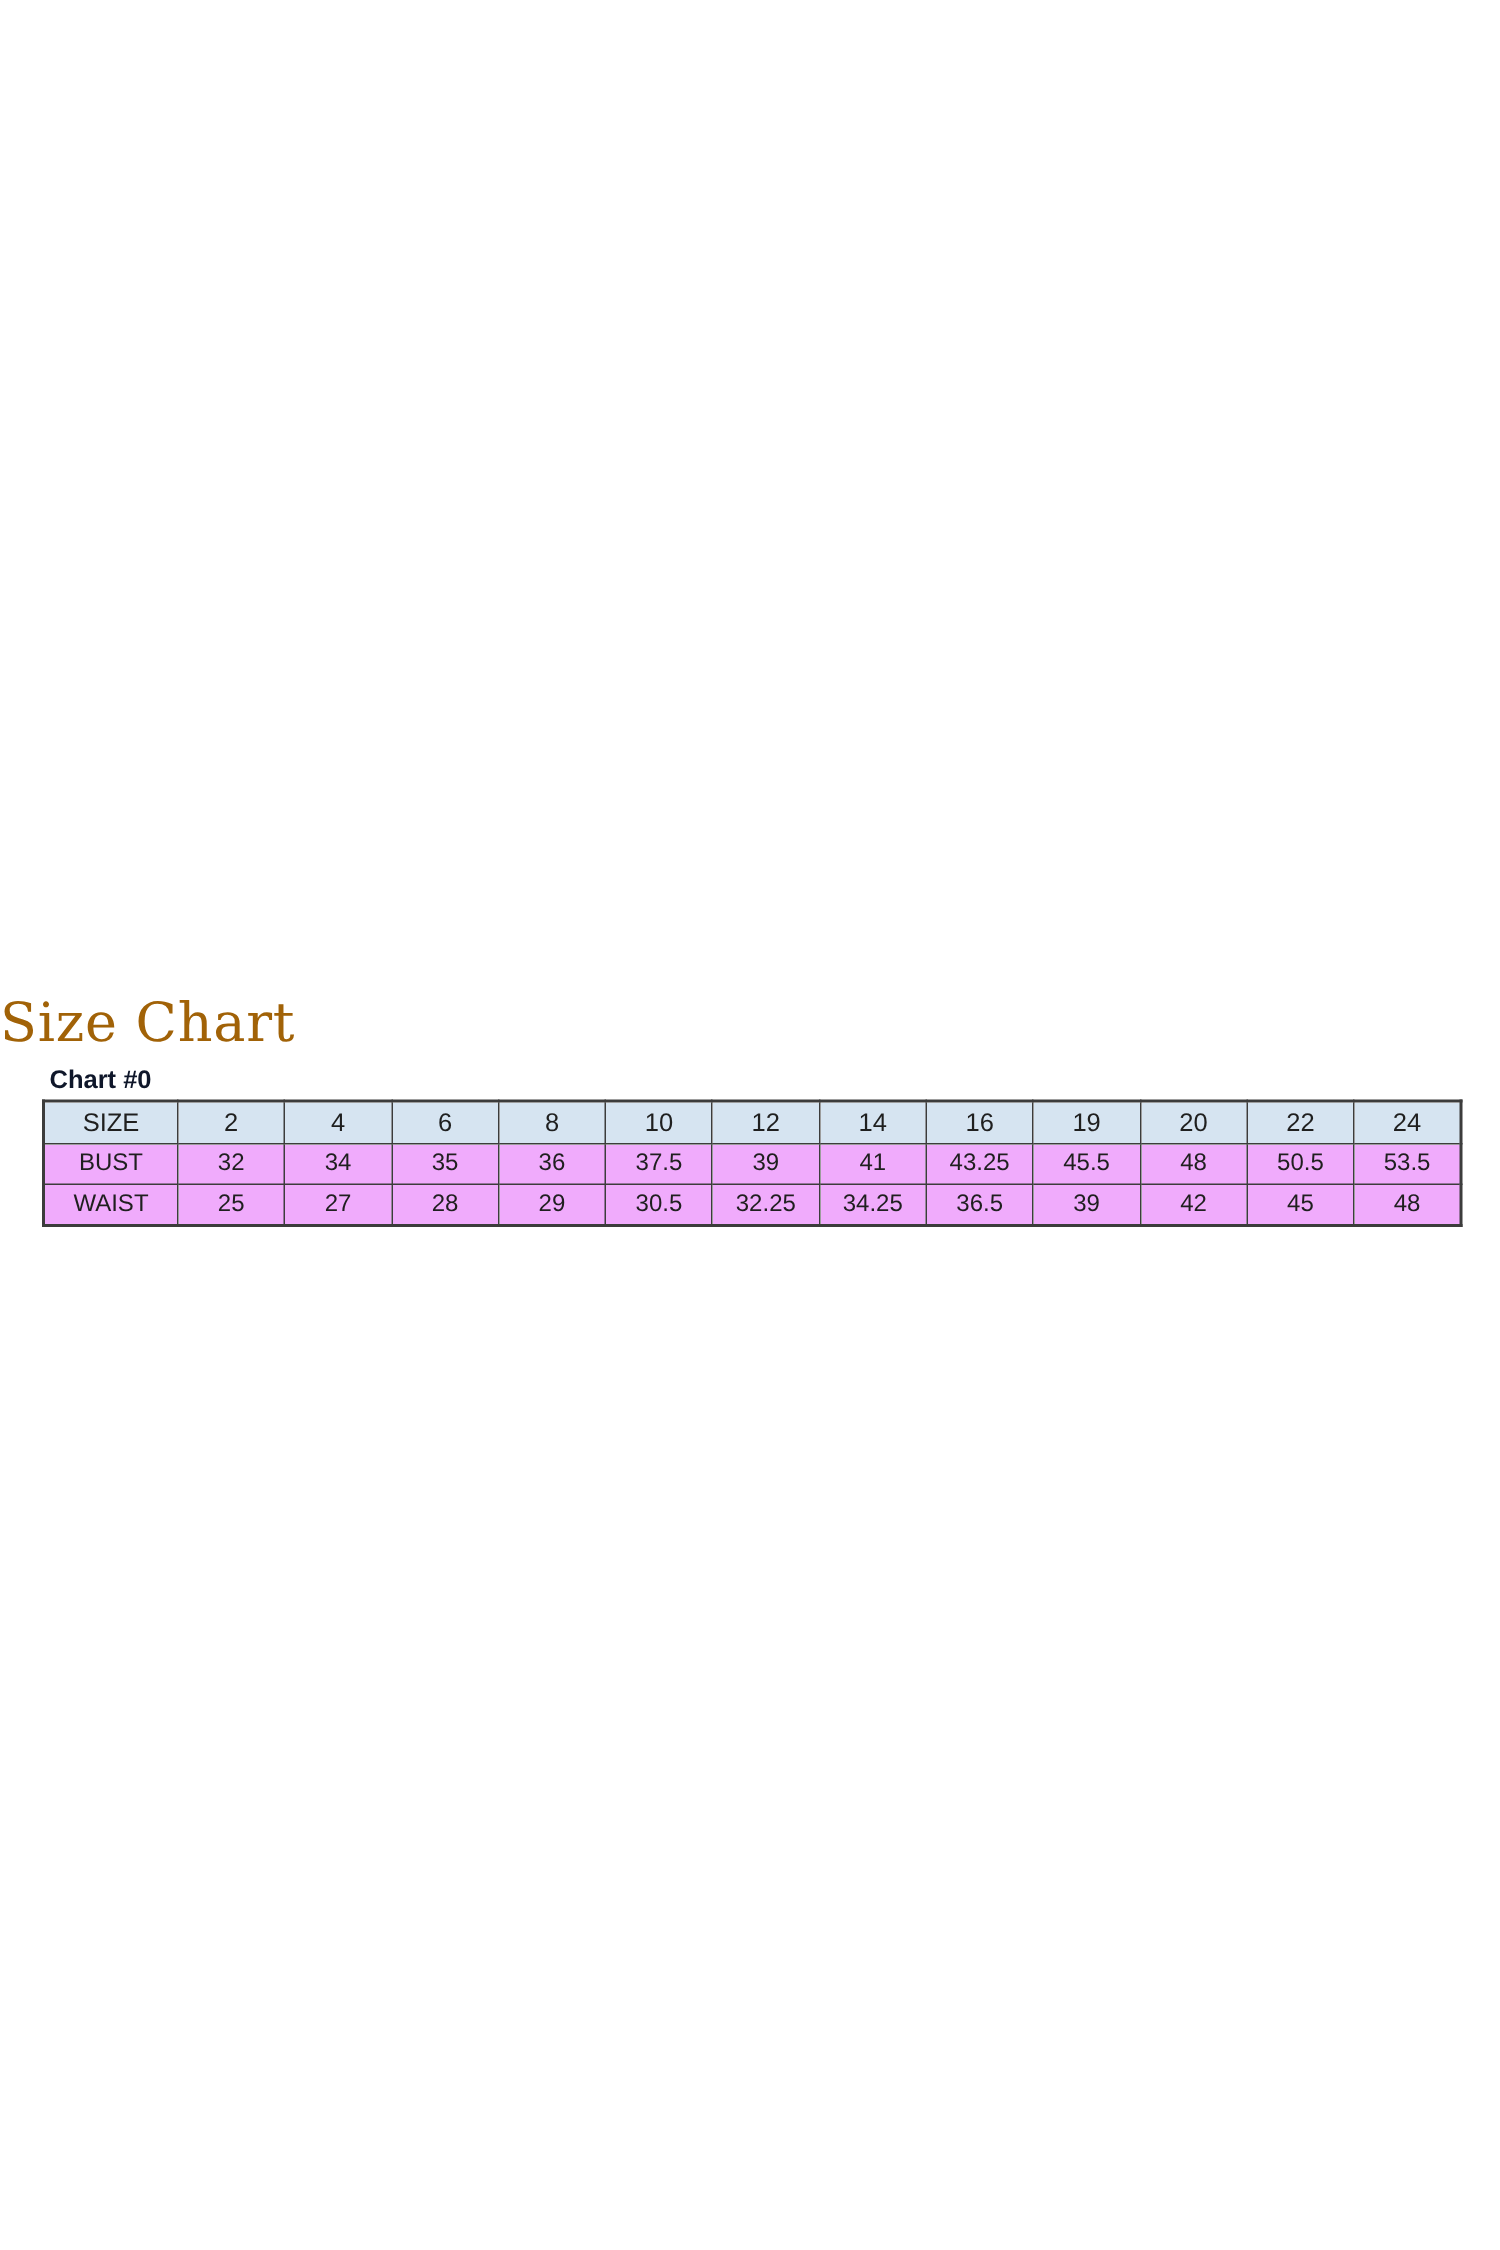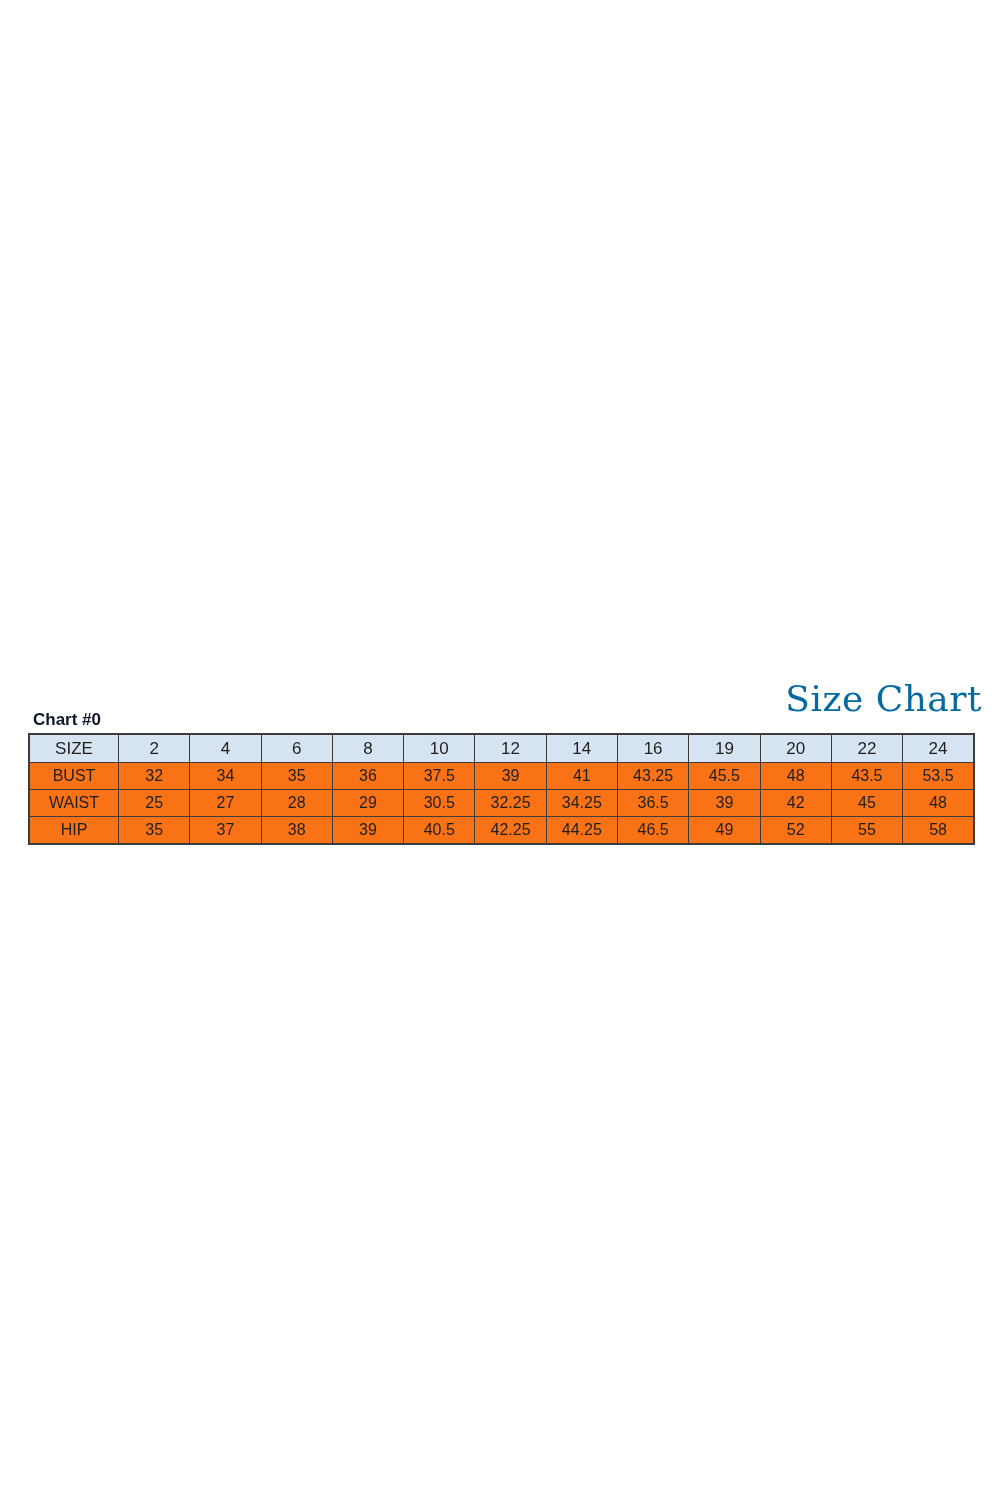--- a/index.html
+++ b/index.html
@@ -13,27 +13,27 @@
     background:#ffffff;
     font-family:"Liberation Sans",sans-serif;
     color:var(--text);
     position:relative;
     overflow:hidden;
   }
   .page-title{
     position:absolute;
     top:662px;left:0;
     width:966px;
-    margin:16px;
-    text-align:right;
+    margin:0;
+    text-align:left;
     font-family:"DejaVu Serif","Liberation Serif",serif;
     font-weight:400;
     font-size:36px;
     line-height:42px;
-    color:#0369a1;
+    color:#a16207;
     letter-spacing:0.5px;
   }
   .chart-label{
     position:absolute;
     top:709px;left:33px;
     font-size:17px;
     font-weight:bold;
     line-height:21px;
     color:#0f172a;
   }
@@ -57,21 +57,21 @@
   .size-table thead th{
     background:var(--header-bg);
     font-weight:normal;
     font-size:17px;
     height:27px;
   }
   .size-table thead th.size-col{
     width:88px;
   }
   .size-table tbody td{
-    background:#f97316;
+    background:#f0abfc;
     font-weight:normal;
     font-size:16px;
     height:26px;
   }
 </style>
 </head>
 <body>
 
 <div class="page">
   <h1 class="page-title">Size Chart</h1>
@@ -102,48 +102,33 @@
           <td>32</td>
           <td>34</td>
           <td>35</td>
           <td>36</td>
           <td>37.5</td>
           <td>39</td>
           <td>41</td>
           <td>43.25</td>
           <td>45.5</td>
           <td>48</td>
-          <td>43.5</td>
+          <td>50.5</td>
           <td>53.5</td>
         </tr>
         <tr>
           <td>WAIST</td>
           <td>25</td>
           <td>27</td>
           <td>28</td>
           <td>29</td>
           <td>30.5</td>
           <td>32.25</td>
           <td>34.25</td>
           <td>36.5</td>
           <td>39</td>
           <td>42</td>
           <td>45</td>
           <td>48</td>
         </tr>
-        <tr>
-          <td>HIP</td>
-          <td>35</td>
-          <td>37</td>
-          <td>38</td>
-          <td>39</td>
-          <td>40.5</td>
-          <td>42.25</td>
-          <td>44.25</td>
-          <td>46.5</td>
-          <td>49</td>
-          <td>52</td>
-          <td>55</td>
-          <td>58</td>
-        </tr>
       </tbody>
   </table>
 </div>
 
 </body></html>

